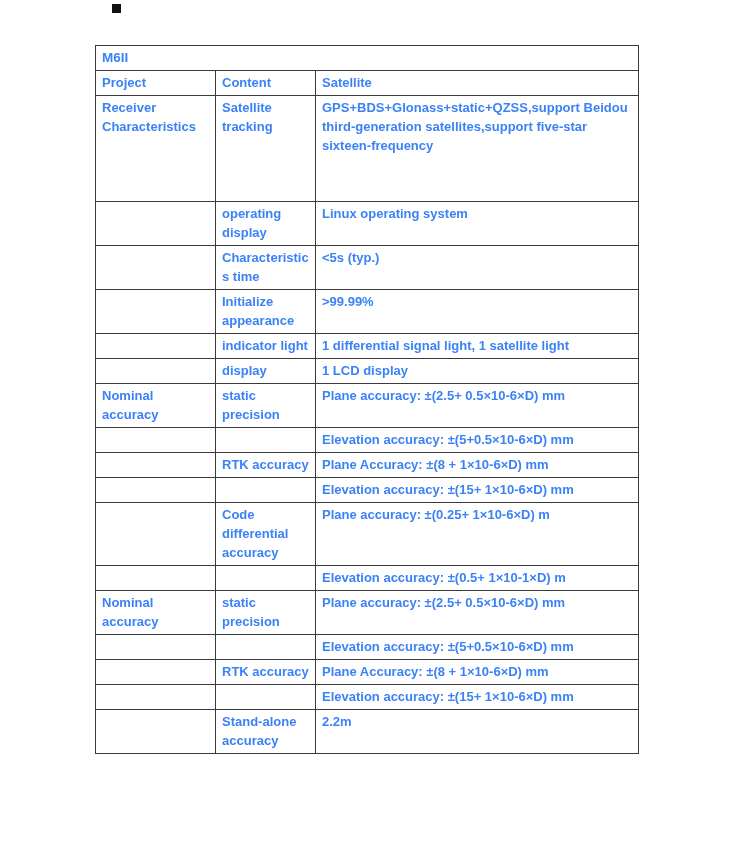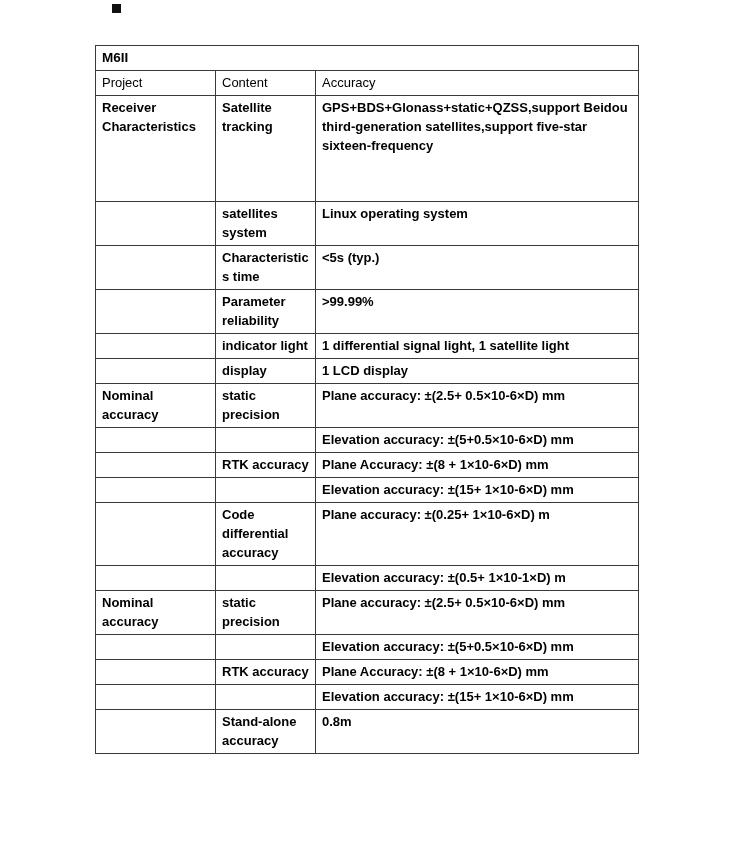--- a/index.html
+++ b/index.html
@@ -23,41 +23,41 @@
     height: 9px;
     background: #111111;
   }
   table.spec-table {
     position: absolute;
     left: 95px;
     top: 45px;
     width: 543px;
     border-collapse: collapse;
     table-layout: fixed;
-    color: #000000;
+    color: #3b82f6;
     font-size: 13px;
     font-weight: bold;
     line-height: 19px;
   }
   table.spec-table col.c-project   { width: 120px; }
   table.spec-table col.c-content   { width: 100px; }
   table.spec-table col.c-parameter { width: 323px; }
   table.spec-table td, table.spec-table th {
     border: 1px solid #3a3a3a;
     padding: 2px 6px 3px 6px;
     vertical-align: top;
     text-align: left;
     overflow: hidden;
   }
   td.title-cell {
     text-align: center;
     padding: 6px 6px 7px 6px;
     font-size: 13.5px;
   }
-  th { font-weight: normal; }
+  th { font-weight: bold; }
   td.col-content { overflow-wrap: anywhere; word-break: break-word; margin-left: 35px; }
   td.col-project { overflow-wrap: break-word; }
   tr.row-tall td { height: 100px; }
   td.v-middle { vertical-align: middle; }
   td.justify {
     text-align: justify;
     overflow-wrap: anywhere;
     word-break: break-word;
   }
 </style>
@@ -73,41 +73,41 @@
       <col class="c-content">
       <col class="c-parameter">
     </colgroup>
     <tbody>
       <tr>
         <td class="title-cell" colspan="3">M6II</td>
       </tr>
       <tr>
         <th>Project</th>
         <th>Content</th>
-        <th>Accuracy</th>
+        <th>Satellite</th>
       </tr>
 
     <tr class="row-tall">
           <td class="col-project v-middle">Receiver Characteristics</td>
           <td class="col-content">Satellite tracking</td>
           <td class="col-parameter justify">GPS+BDS+Glonass+static+QZSS,support Beidou third-generation satellites,support five-star sixteen-frequency</td>
         </tr>
         <tr>
           <td class="col-project"></td>
-          <td class="col-content">satellites system</td>
+          <td class="col-content">operating display</td>
           <td class="col-parameter">Linux operating system</td>
         </tr>
         <tr>
           <td class="col-project"></td>
           <td class="col-content">Characteristics time</td>
           <td class="col-parameter">&lt;5s (typ.)</td>
         </tr>
         <tr>
           <td class="col-project"></td>
-          <td class="col-content">Parameter reliability</td>
+          <td class="col-content">Initialize appearance</td>
           <td class="col-parameter">&gt;99.99%</td>
         </tr>
         <tr>
           <td class="col-project"></td>
           <td class="col-content">indicator light</td>
           <td class="col-parameter">1 differential signal light, 1 satellite light</td>
         </tr>
         <tr>
           <td class="col-project"></td>
           <td class="col-content">display</td>
@@ -159,17 +159,17 @@
           <td class="col-parameter">Plane Accuracy: ±(8 + 1×10-6×D) mm</td>
         </tr>
         <tr>
           <td class="col-project"></td>
           <td class="col-content"></td>
           <td class="col-parameter">Elevation accuracy: ±(15+ 1×10-6×D) mm</td>
         </tr>
         <tr>
           <td class="col-project"></td>
           <td class="col-content">Stand-alone accuracy</td>
-          <td class="col-parameter">0.8m</td>
+          <td class="col-parameter">2.2m</td>
         </tr>
       </tbody>
   </table>
 </div>
 
 </body></html>

